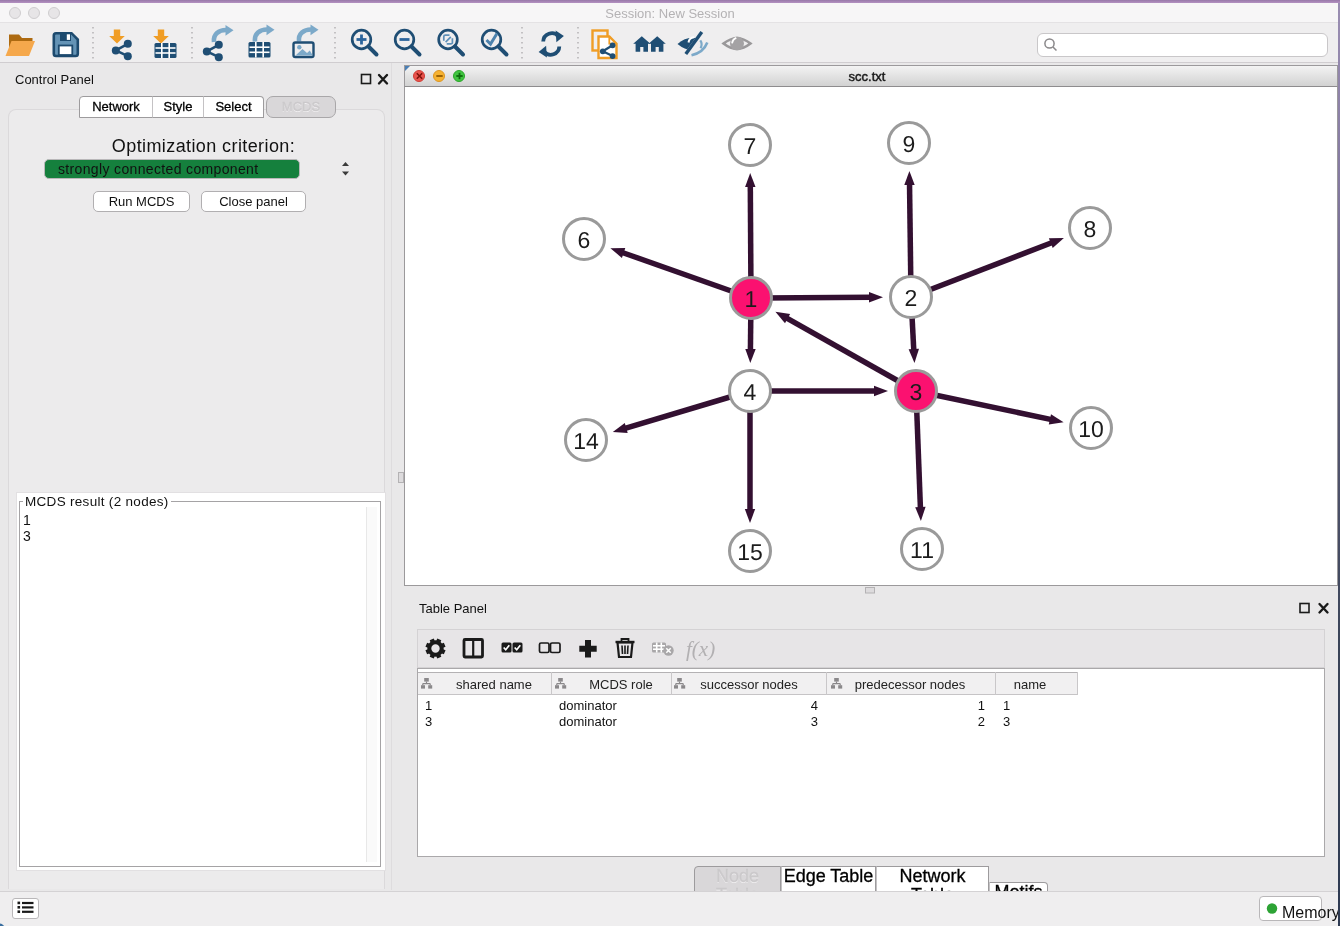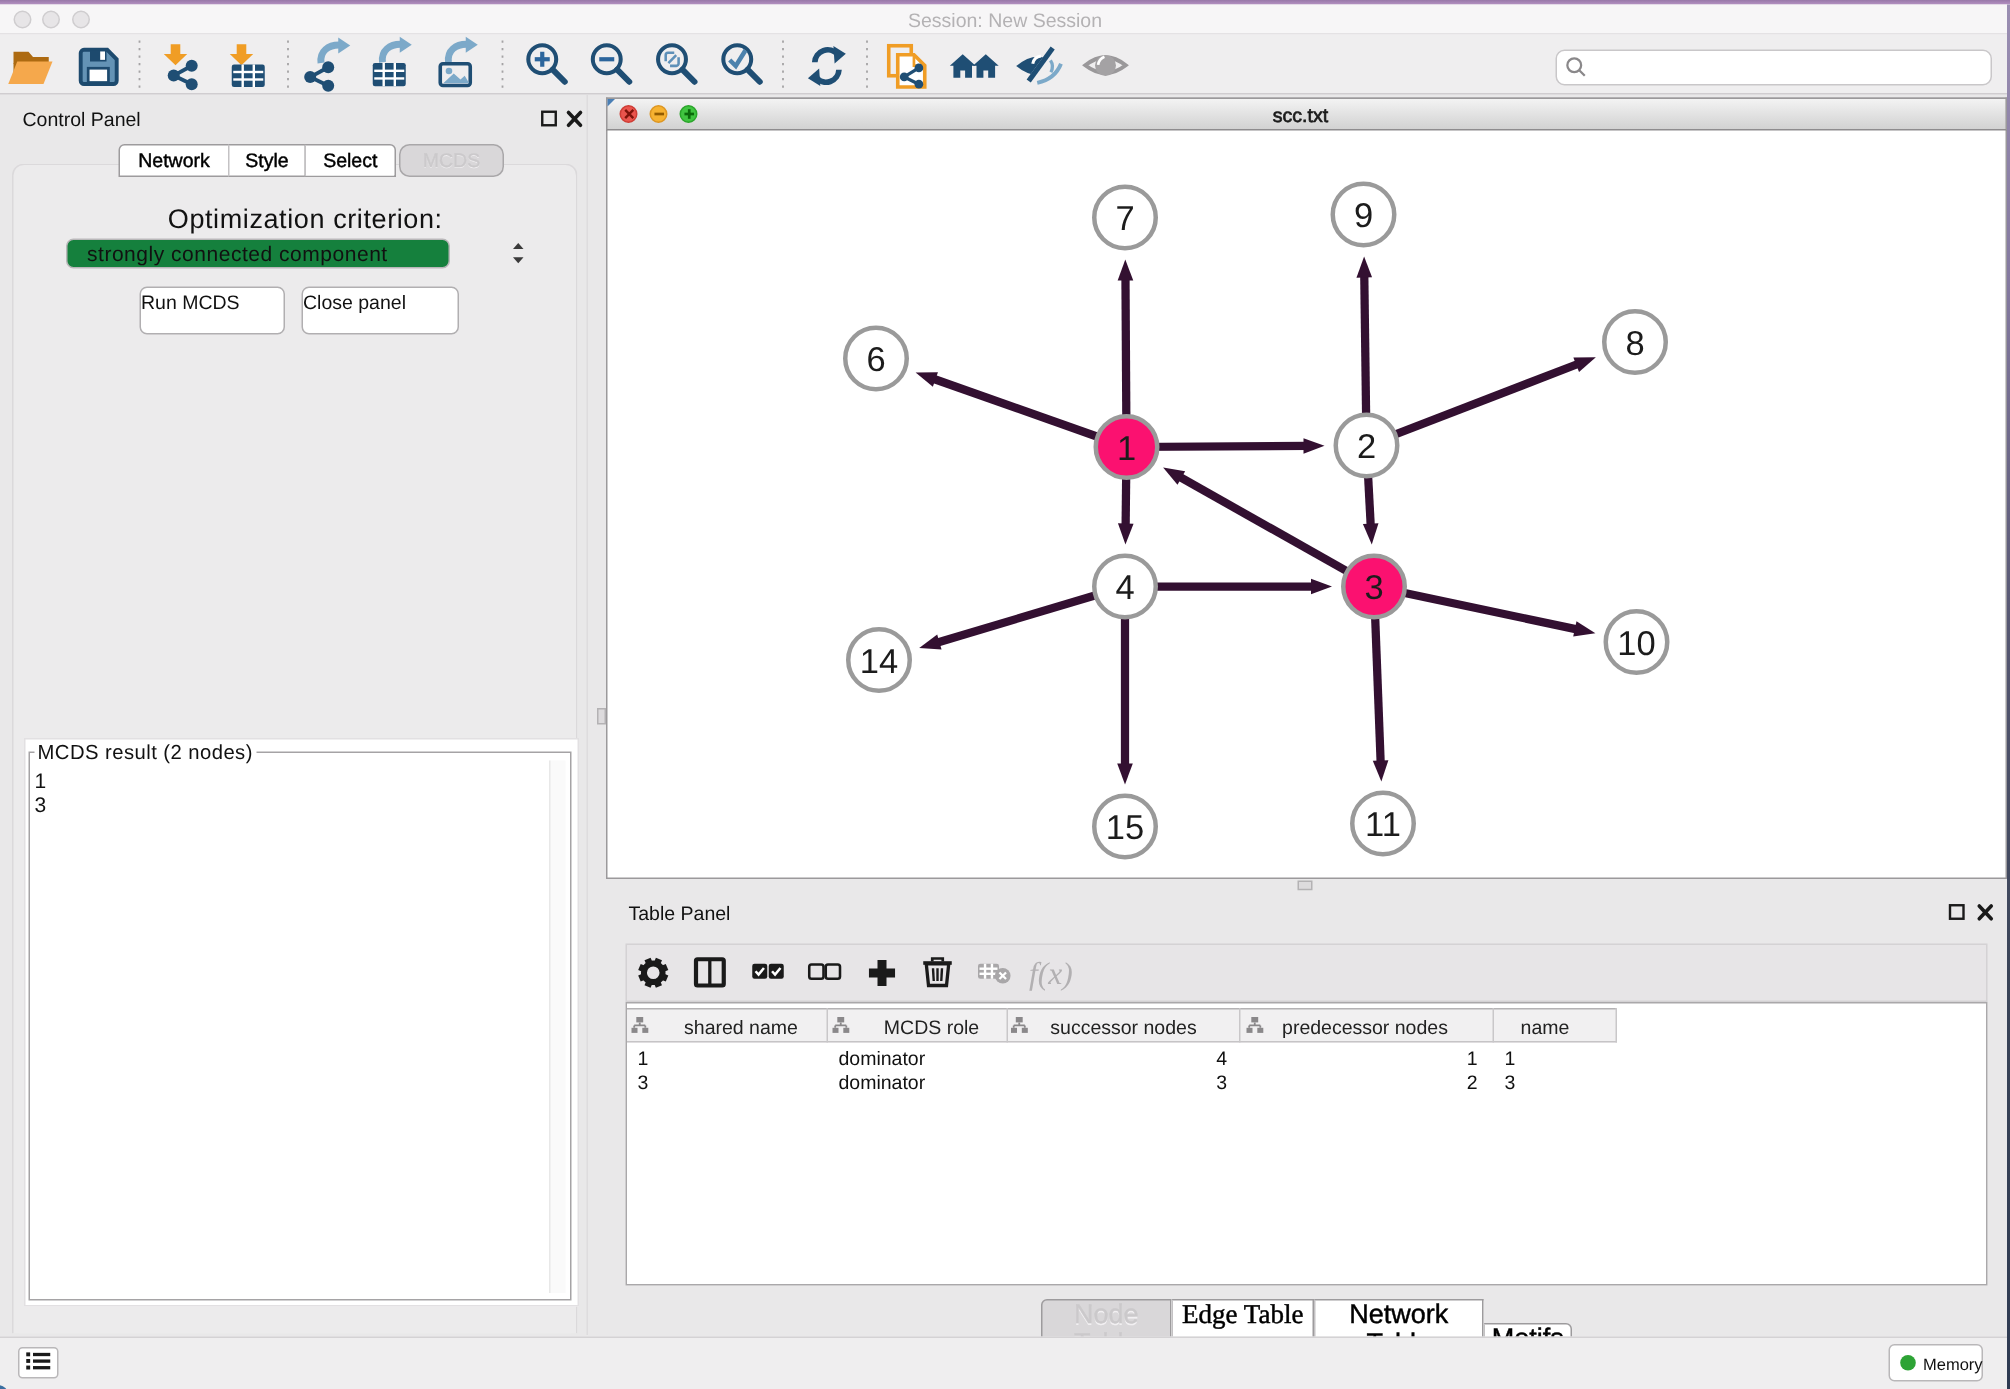--- a/index.html
+++ b/index.html
@@ -14,21 +14,21 @@
   .tl { width:12px; height:12px; border-radius:50%; background:#e7e5e7; border:1px solid #cfcdcf; top:7px;}
   #toolbar { left:0; top:23px; width:1340px; height:40px; background:#efeeef; border-bottom:1px solid #d0cdd0; }
   #search { left:1037px; top:33px; width:291px; height:24px; background:#fff; border:1px solid #c9c7c9; border-radius:6px; }
 
   
   #cp-title { left:15px; top:72px; font-size:13px; color:#111; }
   #cp-content { left:8px; top:109px; width:377px; height:780px; background:#ecebec; border:1px solid #dbd9db; border-bottom:none; border-radius:8px 8px 0 0; }
   .tab { top:96px; height:22px; background:#fff; border:1px solid #9d9b9d; font-size:13px; color:#000; text-align:center; line-height:20px; font-weight:400; -webkit-text-stroke:0.3px currentColor;}
   #opt-label { left:15px; top:136px; width:377px; text-align:center; font-size:18px; letter-spacing:0.4px; color:#111; }
   #dropdown { left:44px; top:159px; width:256px; height:20px; background:#15803d; border:1px solid #b9b7b9; border-radius:5px; font-size:14px; letter-spacing:0.35px; color:#111; line-height:18px; padding-left:13px; }
-  .btn { top:191px; height:32px; background:#fff; border:1px solid #b1afb1; border-radius:5px; font-size:13px; color:#111; text-align:left; line-height:19px; }
+  .btn { top:191px; height:21px; background:#fff; border:1px solid #b1afb1; border-radius:5px; font-size:13px; color:#111; text-align:center; line-height:19px; }
   #result-pane { left:16px; top:492px; width:370px; height:379px; background:#fff; border:1px solid #e2e0e2; }
   #fieldset { left:19px; top:501px; width:362px; height:366px; border:1px solid #a5a3a5; }
   #fieldset-label { left:23px; top:494px; background:#fff; padding:0 2px; font-size:13.5px; letter-spacing:0.3px; color:#111; }
   #result-text { left:23px; top:512px; font-size:14px; color:#111; line-height:16px; }
   #result-scroll { left:366px; top:507px; width:11px; height:355px; background:#fafafa; border-left:1px solid #e8e8e8; }
 
   
   #netwin { left:404px; top:65px; width:934px; height:521px; background:#fff; border:1px solid #9b999b; }
   #nettitle { left:404px; top:65px; width:934px; height:22px; background:linear-gradient(#f3f3f3,#d2d2d2); border:1px solid #9b999b; border-bottom:1px solid #8e8c8e; }
   #nettitletext { left:400px; top:69px; width:934px; text-align:center; font-size:13px; color:#1a1a1a; font-weight:400; -webkit-text-stroke:0.45px #1a1a1a;}
@@ -154,28 +154,28 @@
 <div class="abs td" style="left:718px;top:698px;width:100px;text-align:right;">4</div>
 <div class="abs td" style="left:885px;top:698px;width:100px;text-align:right;">1</div>
 <div class="abs td" style="left:1003px;top:698px;">1</div>
 <div class="abs td" style="left:425px;top:714px;">3</div>
 <div class="abs td" style="left:559px;top:714px;">dominator</div>
 <div class="abs td" style="left:718px;top:714px;width:100px;text-align:right;">3</div>
 <div class="abs td" style="left:885px;top:714px;width:100px;text-align:right;">2</div>
 <div class="abs td" style="left:1003px;top:714px;">3</div>
 
 <div class="abs tabb" style="left:694px; width:87px; background:#d9d7d9; color:#cbc9cb; border-radius:4px 0 0 4px; text-shadow:0 1px 0 #f2f0f2;">Node Table</div>
-<div class="abs tabb" style="left:781px; width:95px; border-left:1px solid #c4c2c4;font-family:Liberation Serif, serif;">Edge Table</div>
+<div class="abs tabb" style="left:781px; width:95px; border-left:1px solid #c4c2c4;">Edge Table</div>
 <div class="abs tabb" style="left:876px; width:113px; border-left:1px solid #c4c2c4;">Network Table</div>
 <div class="abs tabb" style="left:989px; width:59px; border-left:1px solid #c4c2c4; border-radius:0 4px 4px 0;margin-top:16px;">Motifs</div>
 
 <div class="abs" id="statusbar"></div>
 <div class="abs" id="listbtn"></div>
 <div class="abs" id="membtn">
-    <span style="position:absolute;left:22px;top:6.5px;font-size:11px;">Memory</span>
+    <span style="position:absolute;left:22px;top:6.5px;font-size:16px;">Memory</span>
   </div>
 <div class="abs" style="left:1338px;top:3px;width:2px;height:923px;background:linear-gradient(180deg,#9a8eb2 0%,#8479a0 20%,#565772 45%,#3a4458 70%,#2e3a52 100%);"></div>
 <svg class="abs" id="overlay" style="left:0;top:0;" width="1340" height="926" viewBox="0 0 1340 926">
 <path d="M9,34.5 l10,0 l3,3.5 l10.5,0 l0,4.5 l-23.5,0 z" fill="#ad6a11"></path>
 <path d="M9,42 l0,12 l3.5,-12 z" fill="#ad6a11"></path>
 <path d="M5.5,56 L11.5,41 L35,41 L29,56 Z" fill="#f5a84c"></path>
 <path d="M56,33.2 h15.5 l6.3,6.3 v14.3 a2.2,2.2 0 0 1 -2.2,2.2 h-19.6 a2.2,2.2 0 0 1 -2.2,-2.2 v-18.4 a2.2,2.2 0 0 1 2.2,-2.2 z" fill="#6493b5" stroke="#1d4a6e" stroke-width="2.6"></path>
 <rect x="60" y="33.5" width="11" height="7.5" fill="#1d4a6e"></rect>
 <rect x="66.8" y="34.3" width="3.2" height="5.6" fill="#fff"></rect>
 <rect x="58.8" y="45.5" width="13.5" height="9.5" fill="#fff" stroke="#1d4a6e" stroke-width="1.8"></rect>

